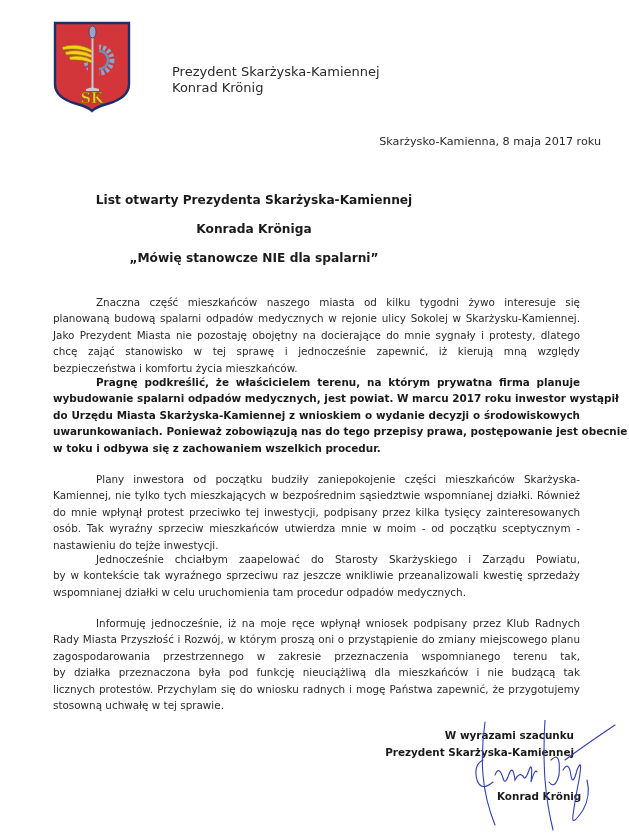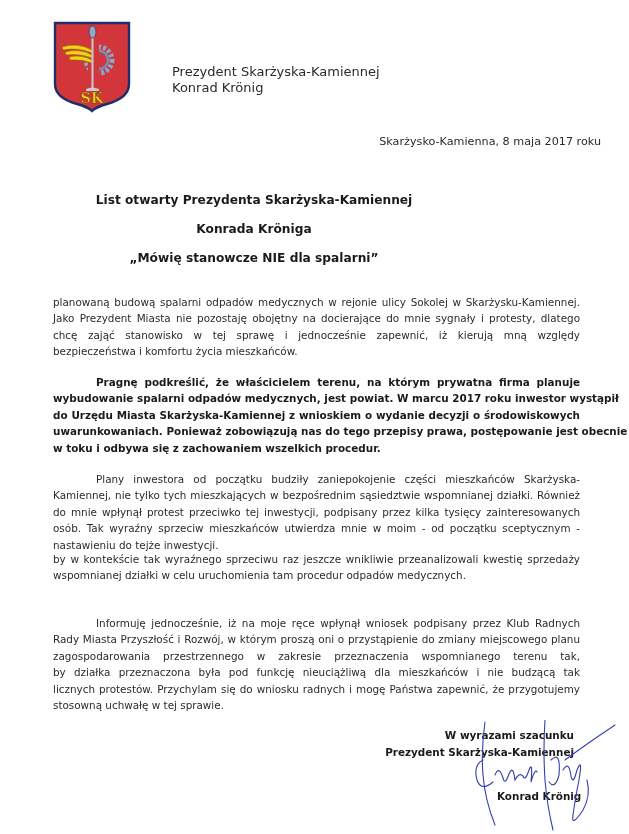--- a/index.html
+++ b/index.html
@@ -62,20 +62,21 @@
   <div>Konrad Krönig</div>
 </div>
 
 <div class="date">Skarżysko-Kamienna, 8 maja 2017 roku</div>
 
 <div class="title t1">List otwarty Prezydenta Skarżyska-Kamiennej</div>
 <div class="title t2">Konrada Kröniga</div>
 <div class="title t3">„Mówię stanowcze NIE dla spalarni”</div>
 
 <div class="body-block p1">
+  <div class="line indent">Znaczna część mieszkańców naszego miasta od kilku tygodni żywo interesuje się</div>
   <div class="line">planowaną budową spalarni odpadów medycznych w rejonie ulicy Sokolej w Skarżysku-Kamiennej.</div>
   <div class="line">Jako Prezydent Miasta nie pozostaję obojętny na docierające do mnie sygnały i protesty, dlatego</div>
   <div class="line">chcę zająć stanowisko w tej sprawę i jednocześnie zapewnić, iż kierują mną względy</div>
   <div class="line last">bezpieczeństwa i komfortu życia mieszkańców.</div>
 </div>
 
 <div class="body-block p2 bold">
   <div class="line indent">Pragnę podkreślić, że właścicielem terenu, na którym prywatna firma planuje</div>
   <div class="line">wybudowanie spalarni odpadów medycznych, jest powiat. W marcu 2017 roku inwestor wystąpił</div>
   <div class="line">do Urzędu Miasta Skarżyska-Kamiennej z wnioskiem o wydanie decyzji o środowiskowych</div>
@@ -85,20 +86,21 @@
 
 <div class="body-block p3">
   <div class="line indent">Plany inwestora od początku budziły zaniepokojenie części mieszkańców Skarżyska-</div>
   <div class="line">Kamiennej, nie tylko tych mieszkających w bezpośrednim sąsiedztwie wspomnianej działki. Również</div>
   <div class="line">do mnie wpłynął protest przeciwko tej inwestycji, podpisany przez kilka tysięcy zainteresowanych</div>
   <div class="line">osób. Tak wyraźny sprzeciw mieszkańców utwierdza mnie w moim - od początku sceptycznym -</div>
   <div class="line last">nastawieniu do tejże inwestycji.</div>
 </div>
 
 <div class="body-block p4">
+  <div class="line indent">Jednocześnie chciałbym zaapelować do Starosty Skarżyskiego i Zarządu Powiatu,</div>
   <div class="line">by w kontekście tak wyraźnego sprzeciwu raz jeszcze wnikliwie przeanalizowali kwestię sprzedaży</div>
   <div class="line last">wspomnianej działki w celu uruchomienia tam procedur odpadów medycznych.</div>
 </div>
 
 <div class="body-block p5">
   <div class="line indent">Informuję jednocześnie, iż na moje ręce wpłynął wniosek podpisany przez Klub Radnych</div>
   <div class="line">Rady Miasta Przyszłość i Rozwój, w którym proszą oni o przystąpienie do zmiany miejscowego planu</div>
   <div class="line">zagospodarowania przestrzennego w zakresie przeznaczenia wspomnianego terenu tak,</div>
   <div class="line">by działka przeznaczona była pod funkcję nieuciążliwą dla mieszkańców i nie budzącą tak</div>
   <div class="line">licznych protestów. Przychylam się do wniosku radnych i mogę Państwa zapewnić, że przygotujemy</div>

